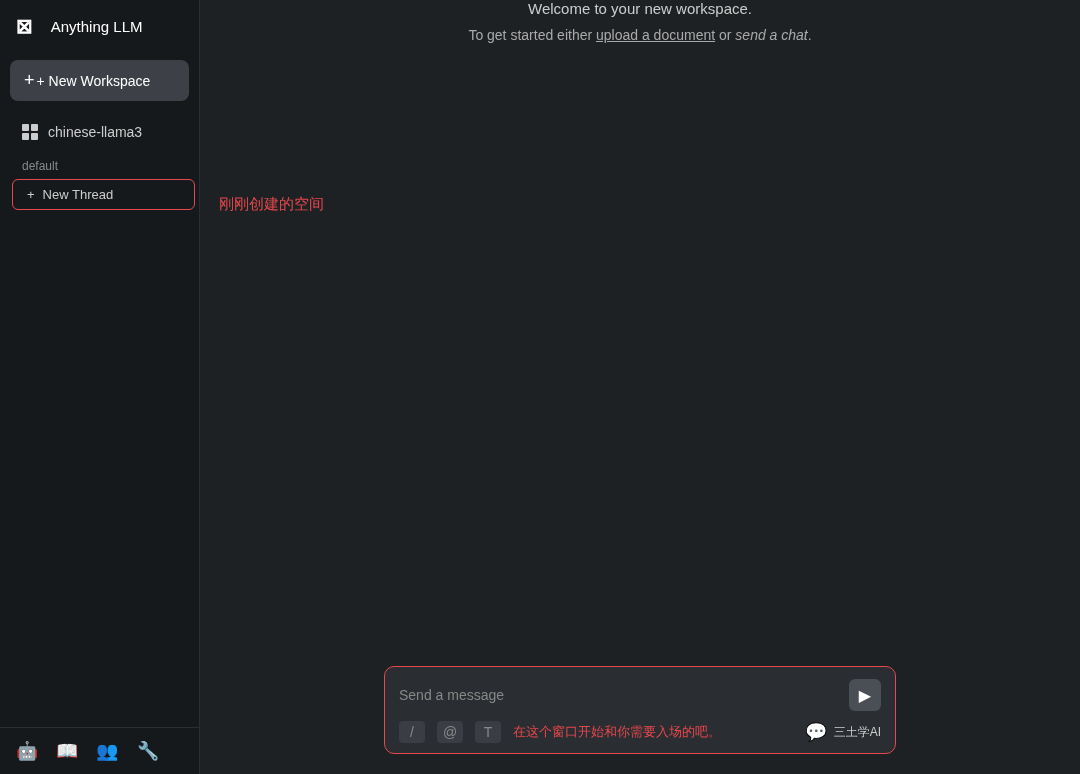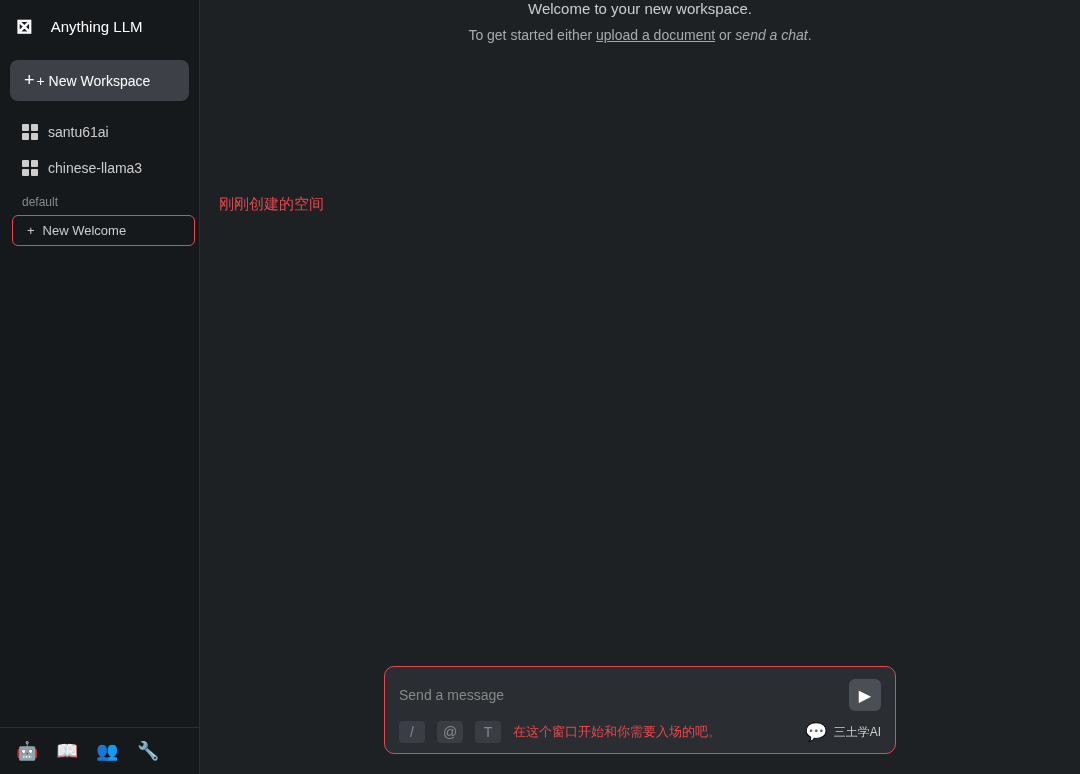--- a/index.html
+++ b/index.html
@@ -289,46 +289,37 @@
     <span class="app-title">Anything LLM</span>
   </div>
 
   <button class="new-workspace-btn">
     <span class="plus-icon">+</span>
     <span style="margin-left:-6px">+ New Workspace</span>
   </button>
 
   <div class="workspace-list">
 
-    <div class="workspace-item">
-      <span class="workspace-icon">
-        <span></span>
-          <span></span>
-          <span></span>
-          <span></span>
-      </span>
-      <span class="workspace-item-label">santu61ai</span>
-    </div>
 
     <div class="workspace-item">
       <span class="workspace-icon">
         <span></span>
           <span></span>
           <span></span>
           <span></span>
       </span>
       <span class="workspace-item-label">chinese-llama3</span>
     </div>
 
 
     <div class="thread-section">
       <div class="default-label">default</div>
       <div class="new-thread-btn">
         <span>+</span>
-        <span>New Welcome</span>
+        <span>New Thread</span>
       </div>
     </div>
   </div>
 
   <div class="sidebar-footer">
     <span class="footer-icon">🤖</span>
     <span class="footer-icon">📖</span>
     <span class="footer-icon">👥</span>
     <span class="footer-icon">🔧</span>
   </div>

